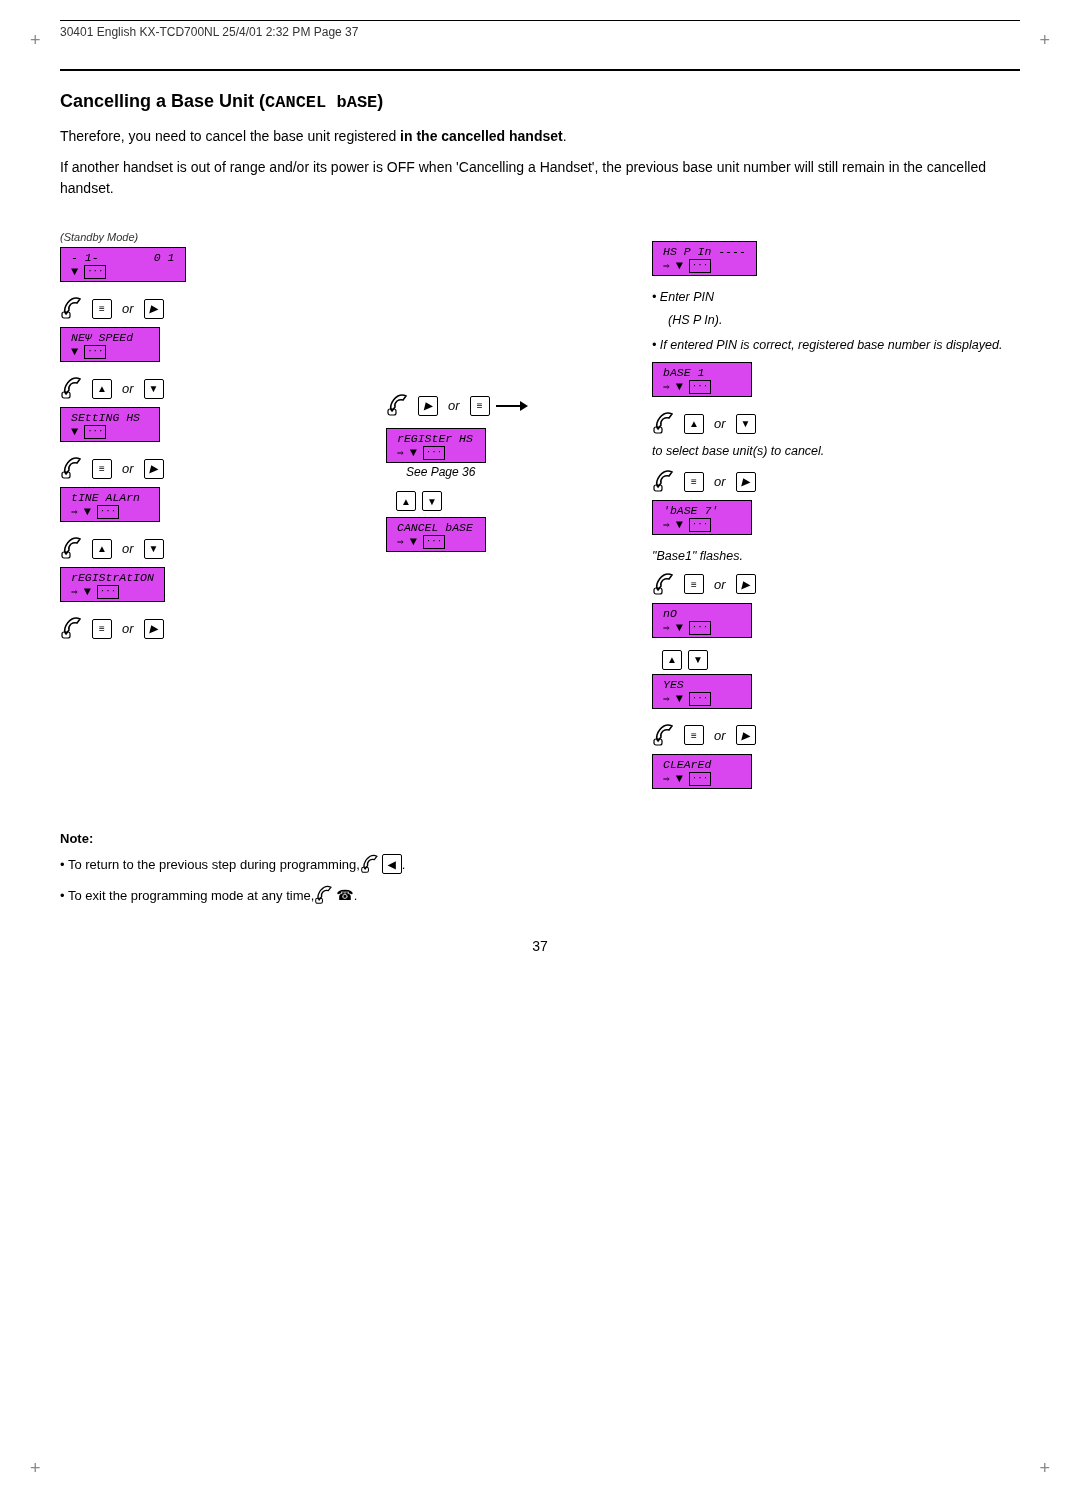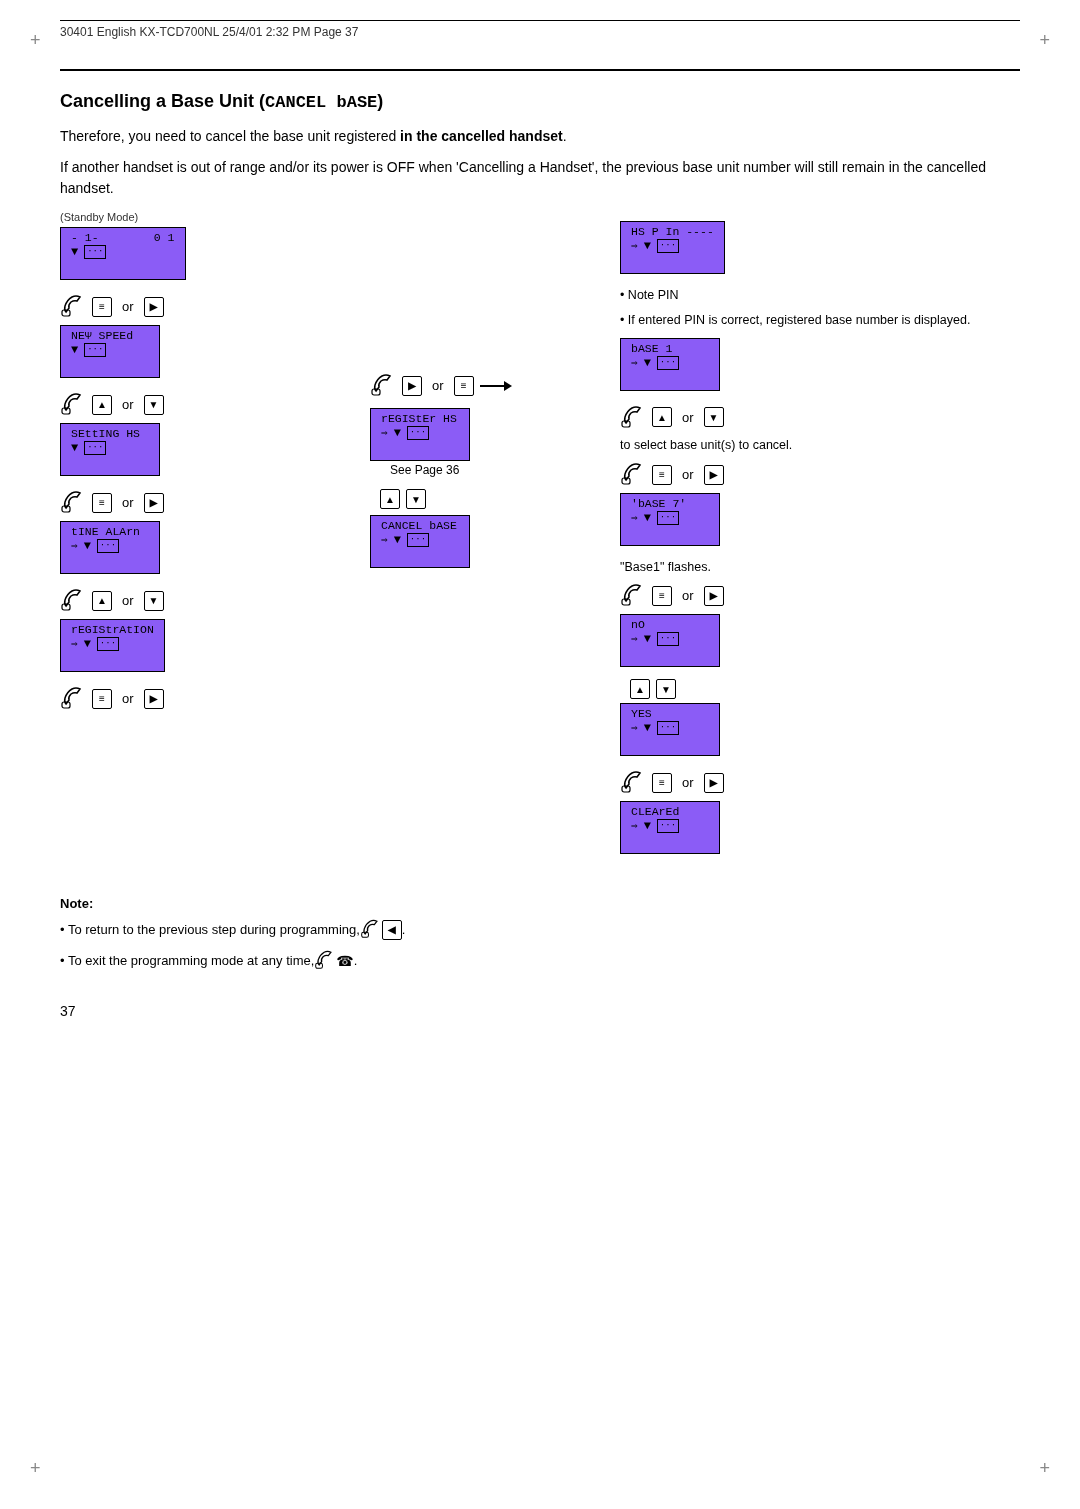--- a/index.html
+++ b/index.html
@@ -64,37 +64,38 @@
     .note-section strong {
       font-weight: bold;
     }
     .note-item {
       display: flex;
       align-items: center;
       margin-top: 6px;
     }
 
     .page-num {
-      text-align: left;
+      text-align: center;
       margin-top: 30px;
       font-size: 14px;
     }
 
     
     .corner-cross {
       position: absolute;
       font-size: 18px;
       color: #888;
     }
 
     .diagram-wrapper {
       display: flex;
-      gap: 20px;
-      margin-top: 12px;
+      gap: 36px;
+      margin-top: 32px;
       position: relative;
+      font-style: italic;
     }
 
     .col-left {
       width: 290px;
     }
     .col-middle {
       width: 230px;
     }
     .col-right {
       flex: 1;
@@ -104,24 +105,24 @@
       margin-bottom: 12px;
     }
 
     .lcd-wrap {
       margin-bottom: 4px;
     }
     .lcd-display {
       border: 1.5px solid #000;
       font-family: 'Courier New', monospace;
       font-size: 11.5px;
-      padding: 3px 10px 20px 10px;
+      padding: 3px 10px 2px 10px;
       display: inline-block;
       min-width: 100px;
-      background: #8b5cf6;
+      background: #d946ef;
     }
     .lcd-display .top-row {
       display: flex;
       justify-content: space-between;
       gap: 10px;
     }
     .lcd-display .bot-row {
       display: flex;
       gap: 6px;
       font-size: 11px;
@@ -404,21 +405,22 @@
               <span>HS P In  ----</span>
             </div>
           <div class="bot-row">
               <span>⇒</span>
               <span class="sym-ant">▼</span>
               <span class="sym-bat">···</span>
             </div>
         </div>
       </div>
 
-      <div class="bullet-item">• Note PIN</div>
+      <div class="bullet-item">• Enter PIN</div>
+      <div class="bullet-item indent">(HS P In).</div>
       <div class="bullet-item" style="margin-top:6px;">• If entered PIN is correct, registered base number is displayed.</div>
 
       <div class="step-block" style="margin-top:8px;">
         <div class="lcd-display">
           <div class="top-row">
               <span>bASE 1</span>
             </div>
           <div class="bot-row">
               <span>⇒</span>
               <span class="sym-ant">▼</span>

